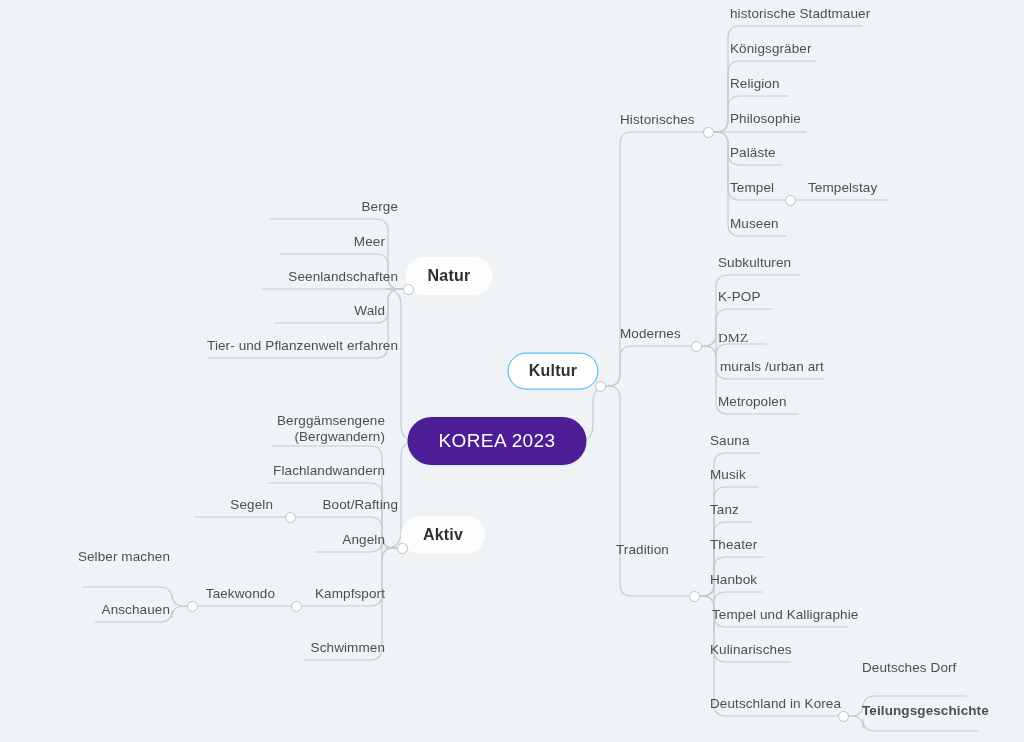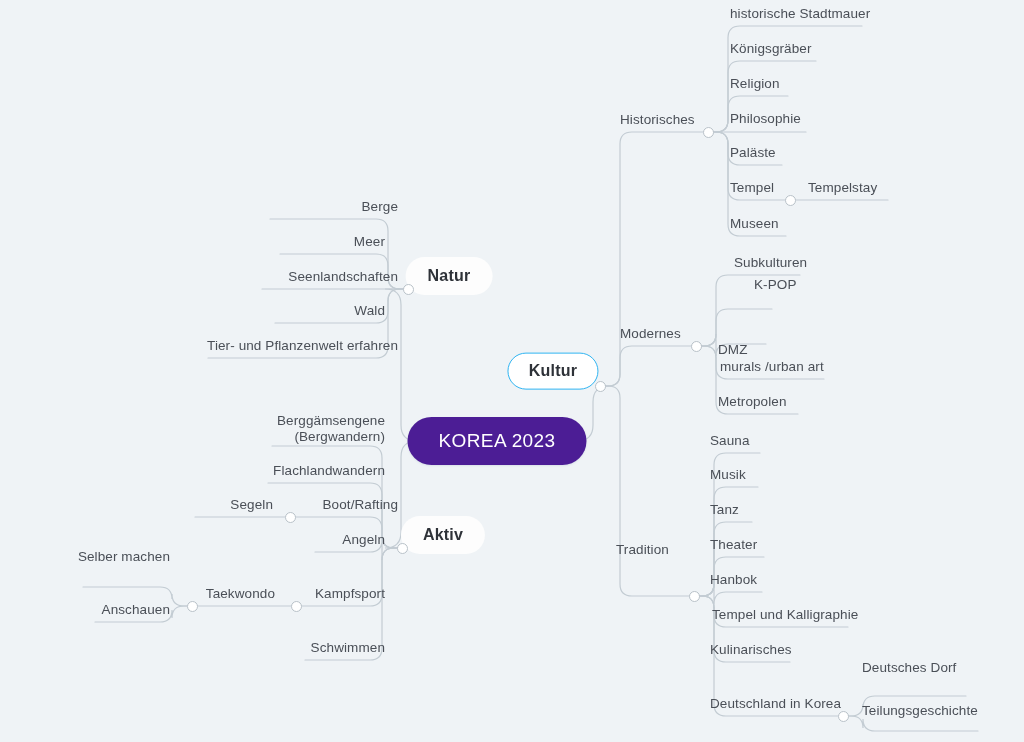--- a/index.html
+++ b/index.html
@@ -357,32 +357,32 @@
       <div class="node right" style="left: 730px; top: 48px;">Königsgräber</div>
       <div class="node right" style="left: 730px; top: 83px;">Religion</div>
       <div class="node right" style="left: 730px; top: 118px;">Philosophie</div>
       <div class="node right" style="left: 730px; top: 152px;">Paläste</div>
       <div class="node right" style="left: 730px; top: 187px;">Tempel</div>
       <div class="dot" style="left: 790px; top: 200px;"></div>
       <div class="node right" style="left: 808px; top: 187px;">Tempelstay</div>
       <div class="node right" style="left: 730px; top: 223px;">Museen</div>
       <div class="node right" style="left: 620px; top: 333px;">Modernes</div>
       <div class="dot" style="left: 696px; top: 346px;"></div>
-      <div class="node right" style="left: 718px; top: 262px; margin-left: 16px;">Subkulturen</div>
-      <div class="node right" style="left: 718px; top: 284px; margin-left: 36px;">K-POP</div>
-      <div class="node right" style="left: 718px; top: 349px;">DMZ</div>
+      <div class="node right" style="left: 718px; top: 262px;">Subkulturen</div>
+      <div class="node right" style="left: 718px; top: 296px;">K-POP</div>
+      <div class="node right" style="left: 718px; top: 337px; font-family: Liberation Serif, serif;">DMZ</div>
       <div class="node right" style="left: 720px; top: 366px;">murals /urban art</div>
       <div class="node right" style="left: 718px; top: 401px;">Metropolen</div>
       <div class="node right" style="left: 616px; top: 549px;">Tradition</div>
       <div class="dot" style="left: 694px; top: 596px;"></div>
       <div class="node right" style="left: 710px; top: 440px;">Sauna</div>
       <div class="node right" style="left: 710px; top: 474px;">Musik</div>
       <div class="node right" style="left: 710px; top: 509px;">Tanz</div>
       <div class="node right" style="left: 710px; top: 544px;">Theater</div>
       <div class="node right" style="left: 710px; top: 579px;">Hanbok</div>
       <div class="node right" style="left: 712px; top: 614px;">Tempel und Kalligraphie</div>
       <div class="node right" style="left: 710px; top: 649px;">Kulinarisches</div>
       <div class="node right" style="left: 710px; top: 703px;">Deutschland in Korea</div>
       <div class="dot" style="left: 843px; top: 716px;"></div>
       <div class="node right" style="left: 862px; top: 667px;">Deutsches Dorf</div>
-      <div class="node right" style="left: 862px; top: 710px;">Teilungsgeschichte</div>
+      <div class="node right" style="left: 862px; top: 710px; font-weight: bold;">Teilungsgeschichte</div>
     </div>
 </div>
 
 </body></html>

